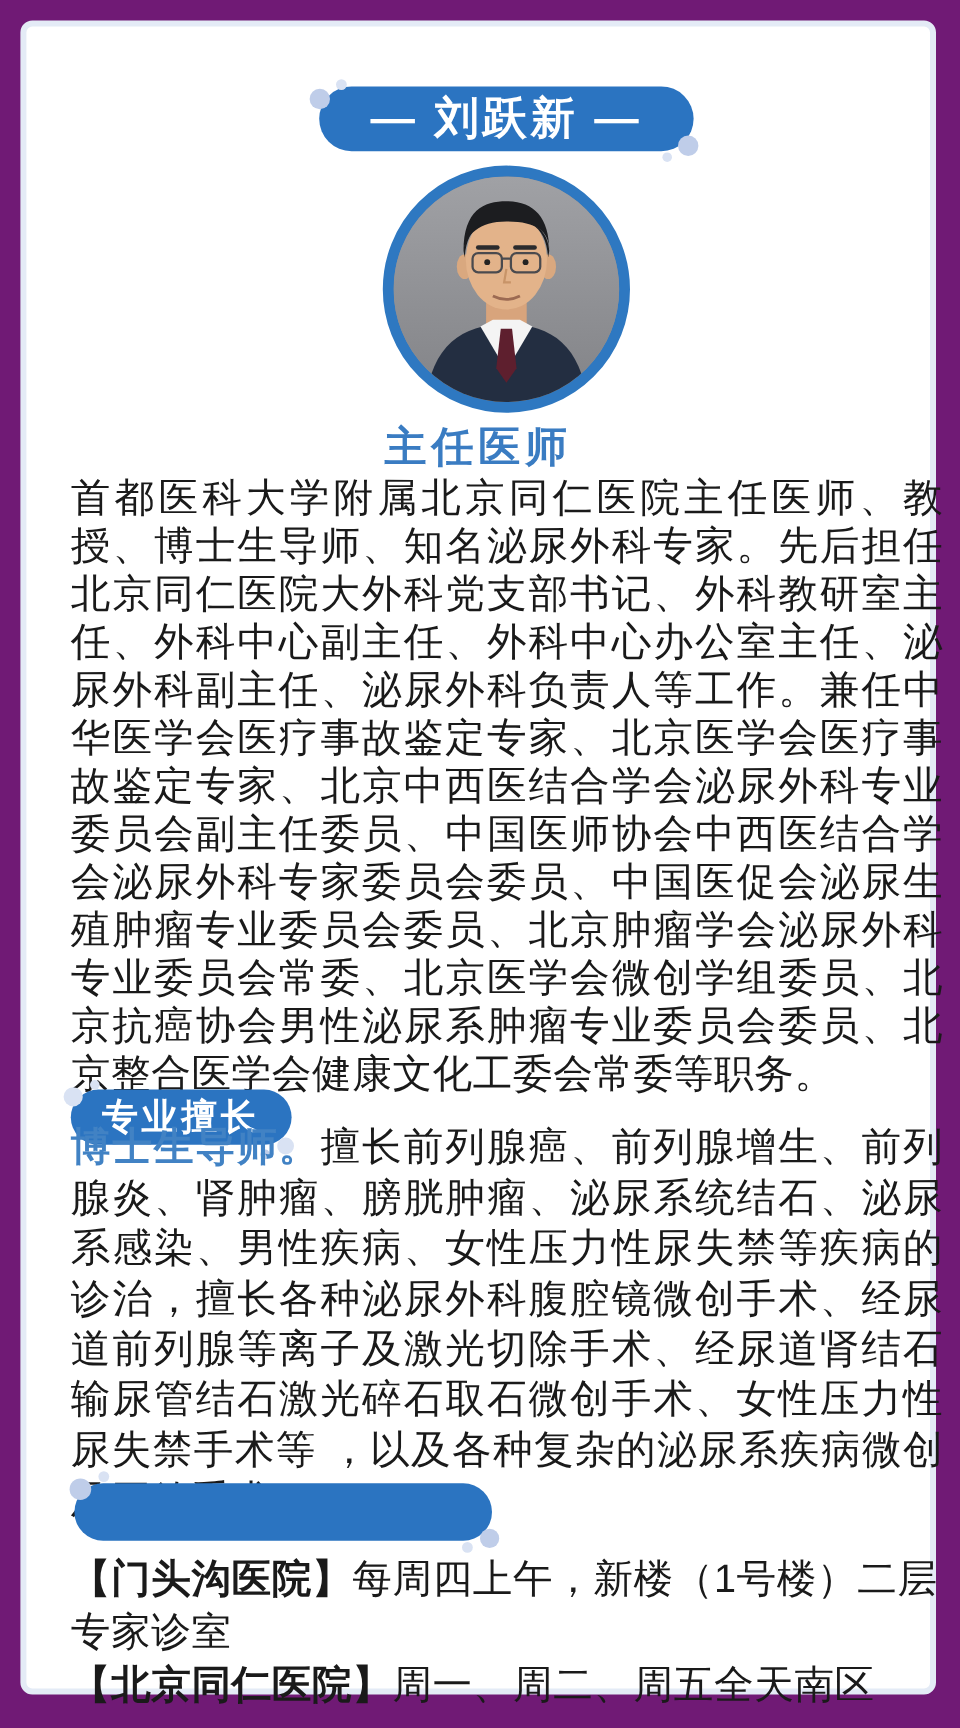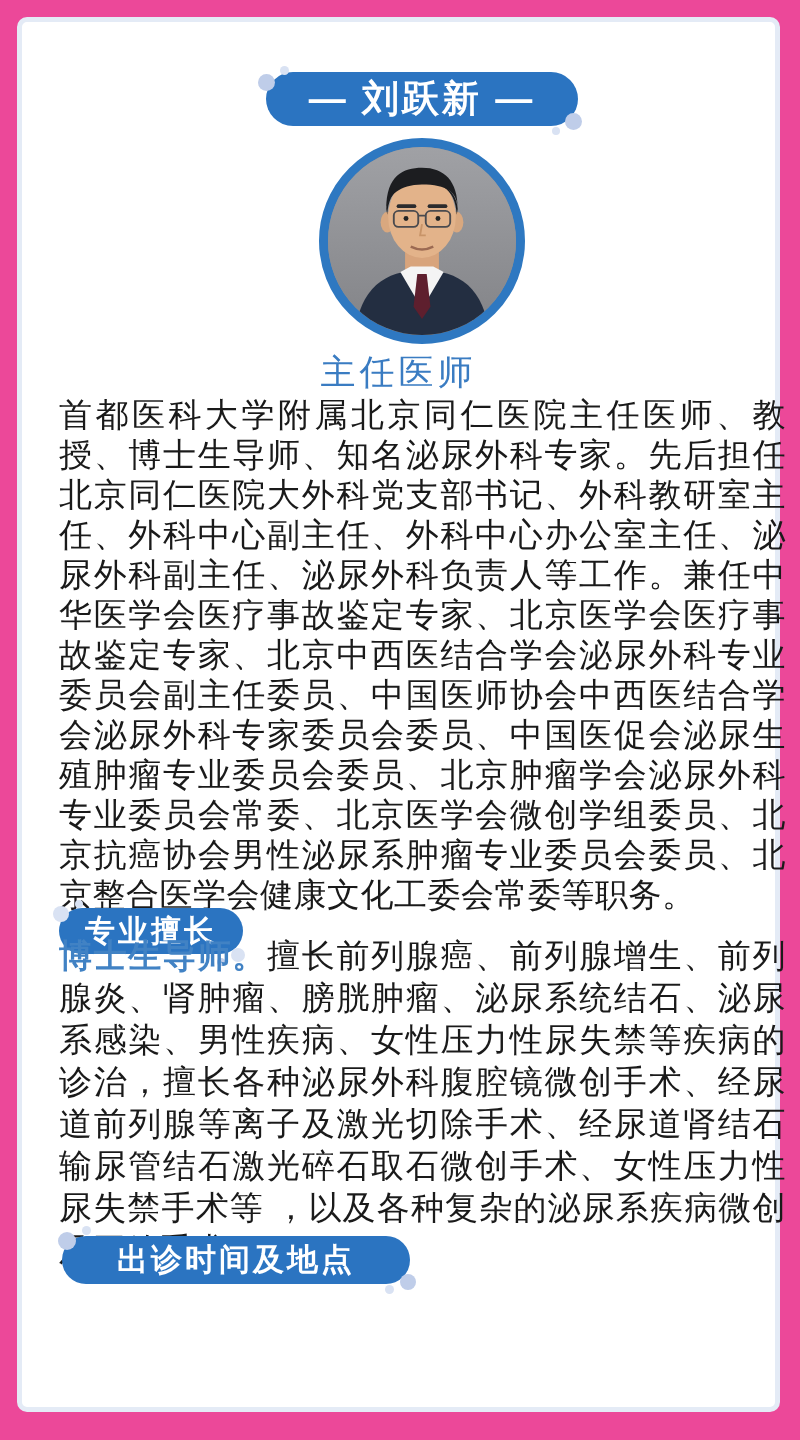--- a/index.html
+++ b/index.html
@@ -1,19 +1,19 @@
 <!DOCTYPE html>
 <html><head>
 <meta charset="utf-8">
 <style>
   * { margin:0; padding:0; box-sizing:border-box; }
   html,body { background:#ffffff; }
   body { font-family:"Liberation Sans","DejaVu Sans",sans-serif; }
   .page {
-    position:relative; width:800px; height:1440px; background:#ec4899;
+    position:relative; width:800px; height:1440px; background:#701a75;
     overflow:hidden; margin:0 auto;
   }
   .card {
     position:absolute; left:17px; top:17px; width:763px; height:1395px;
     border:5px solid #e4ebf6; border-radius:10px; background:#ffffff;
   }
   
   .pill {
     position:absolute; background:#2b74c1; color:#ffffff;
     display:flex; align-items:center; justify-content:center;
@@ -36,21 +36,21 @@
   .bubble.light { background:#d9e2f3; }
   
   .photo-wrap {
     position:absolute; left:297px; top:116px; width:206px; height:206px;
     border-radius:50%; border:9px solid #2e78c1; overflow:hidden; background:#8e9094;
   }
   .photo-wrap svg { display:block; width:100%; height:100%; }
   
   .doctor-title {
     position:absolute; left:0; top:327px; width:100%;
-    text-align:center; font-size:35px; font-weight:normal; color:#3a7cc2;
+    text-align:center; font-size:35px; font-weight:bold; color:#3a7cc2;
     letter-spacing:4px;
   }
   .bio {
     position:absolute; left:37px; top:373px; width:727px;
     font-size:33px; line-height:40px; color:#1a1a1a;
     text-align:justify; letter-spacing:0.5px;
   }
   .expertise-text {
     position:absolute; left:37px; top:913px; width:727px;
     font-size:33px; line-height:42px; color:#1a1a1a;
@@ -121,18 +121,21 @@
       <span>专业擅长</span>
     </div>
 
     <div class="expertise-text"><span class="highlight">博士生导师。</span><span>擅长前列腺癌、前列腺增生、前列腺炎、肾肿瘤、膀胱肿瘤、泌尿系统结石、泌尿系感染、男性疾病、女性压力性尿失禁等疾病的诊治，擅长各种泌尿外科腹腔镜微创手术、经尿道前列腺等离子及激光切除手术、经尿道肾结石输尿管结石激光碎石取石微创手术、女性压力性尿失禁手术等 ，以及各种复杂的泌尿系疾病微创及开放手术。</span></div>
 
     <div class="pill pill-section pill-schedule">
       <span class="bubble" style="left:-4px; top:-4px; width:18px; height:18px;"></span>
       <span class="bubble light" style="left:20px; top:-10px; width:9px; height:9px;"></span>
       <span class="bubble" style="right:-6px; bottom:-6px; width:16px; height:16px;"></span>
       <span class="bubble light" style="right:16px; bottom:-10px; width:9px; height:9px;"></span>
-      <span>出诊时间及地点</span>
     </div>
 
+    <div class="schedule">
+      <p><span class="hospital">【门头沟医院】</span><span>每周四上午，新楼（1号楼）二层专家诊室</span></p>
+      <p><span class="hospital">【北京同仁医院】</span><span>周一、周二、周五全天南区</span></p>
+    </div>
 
   </div>
 </div>
 
 </body></html>

